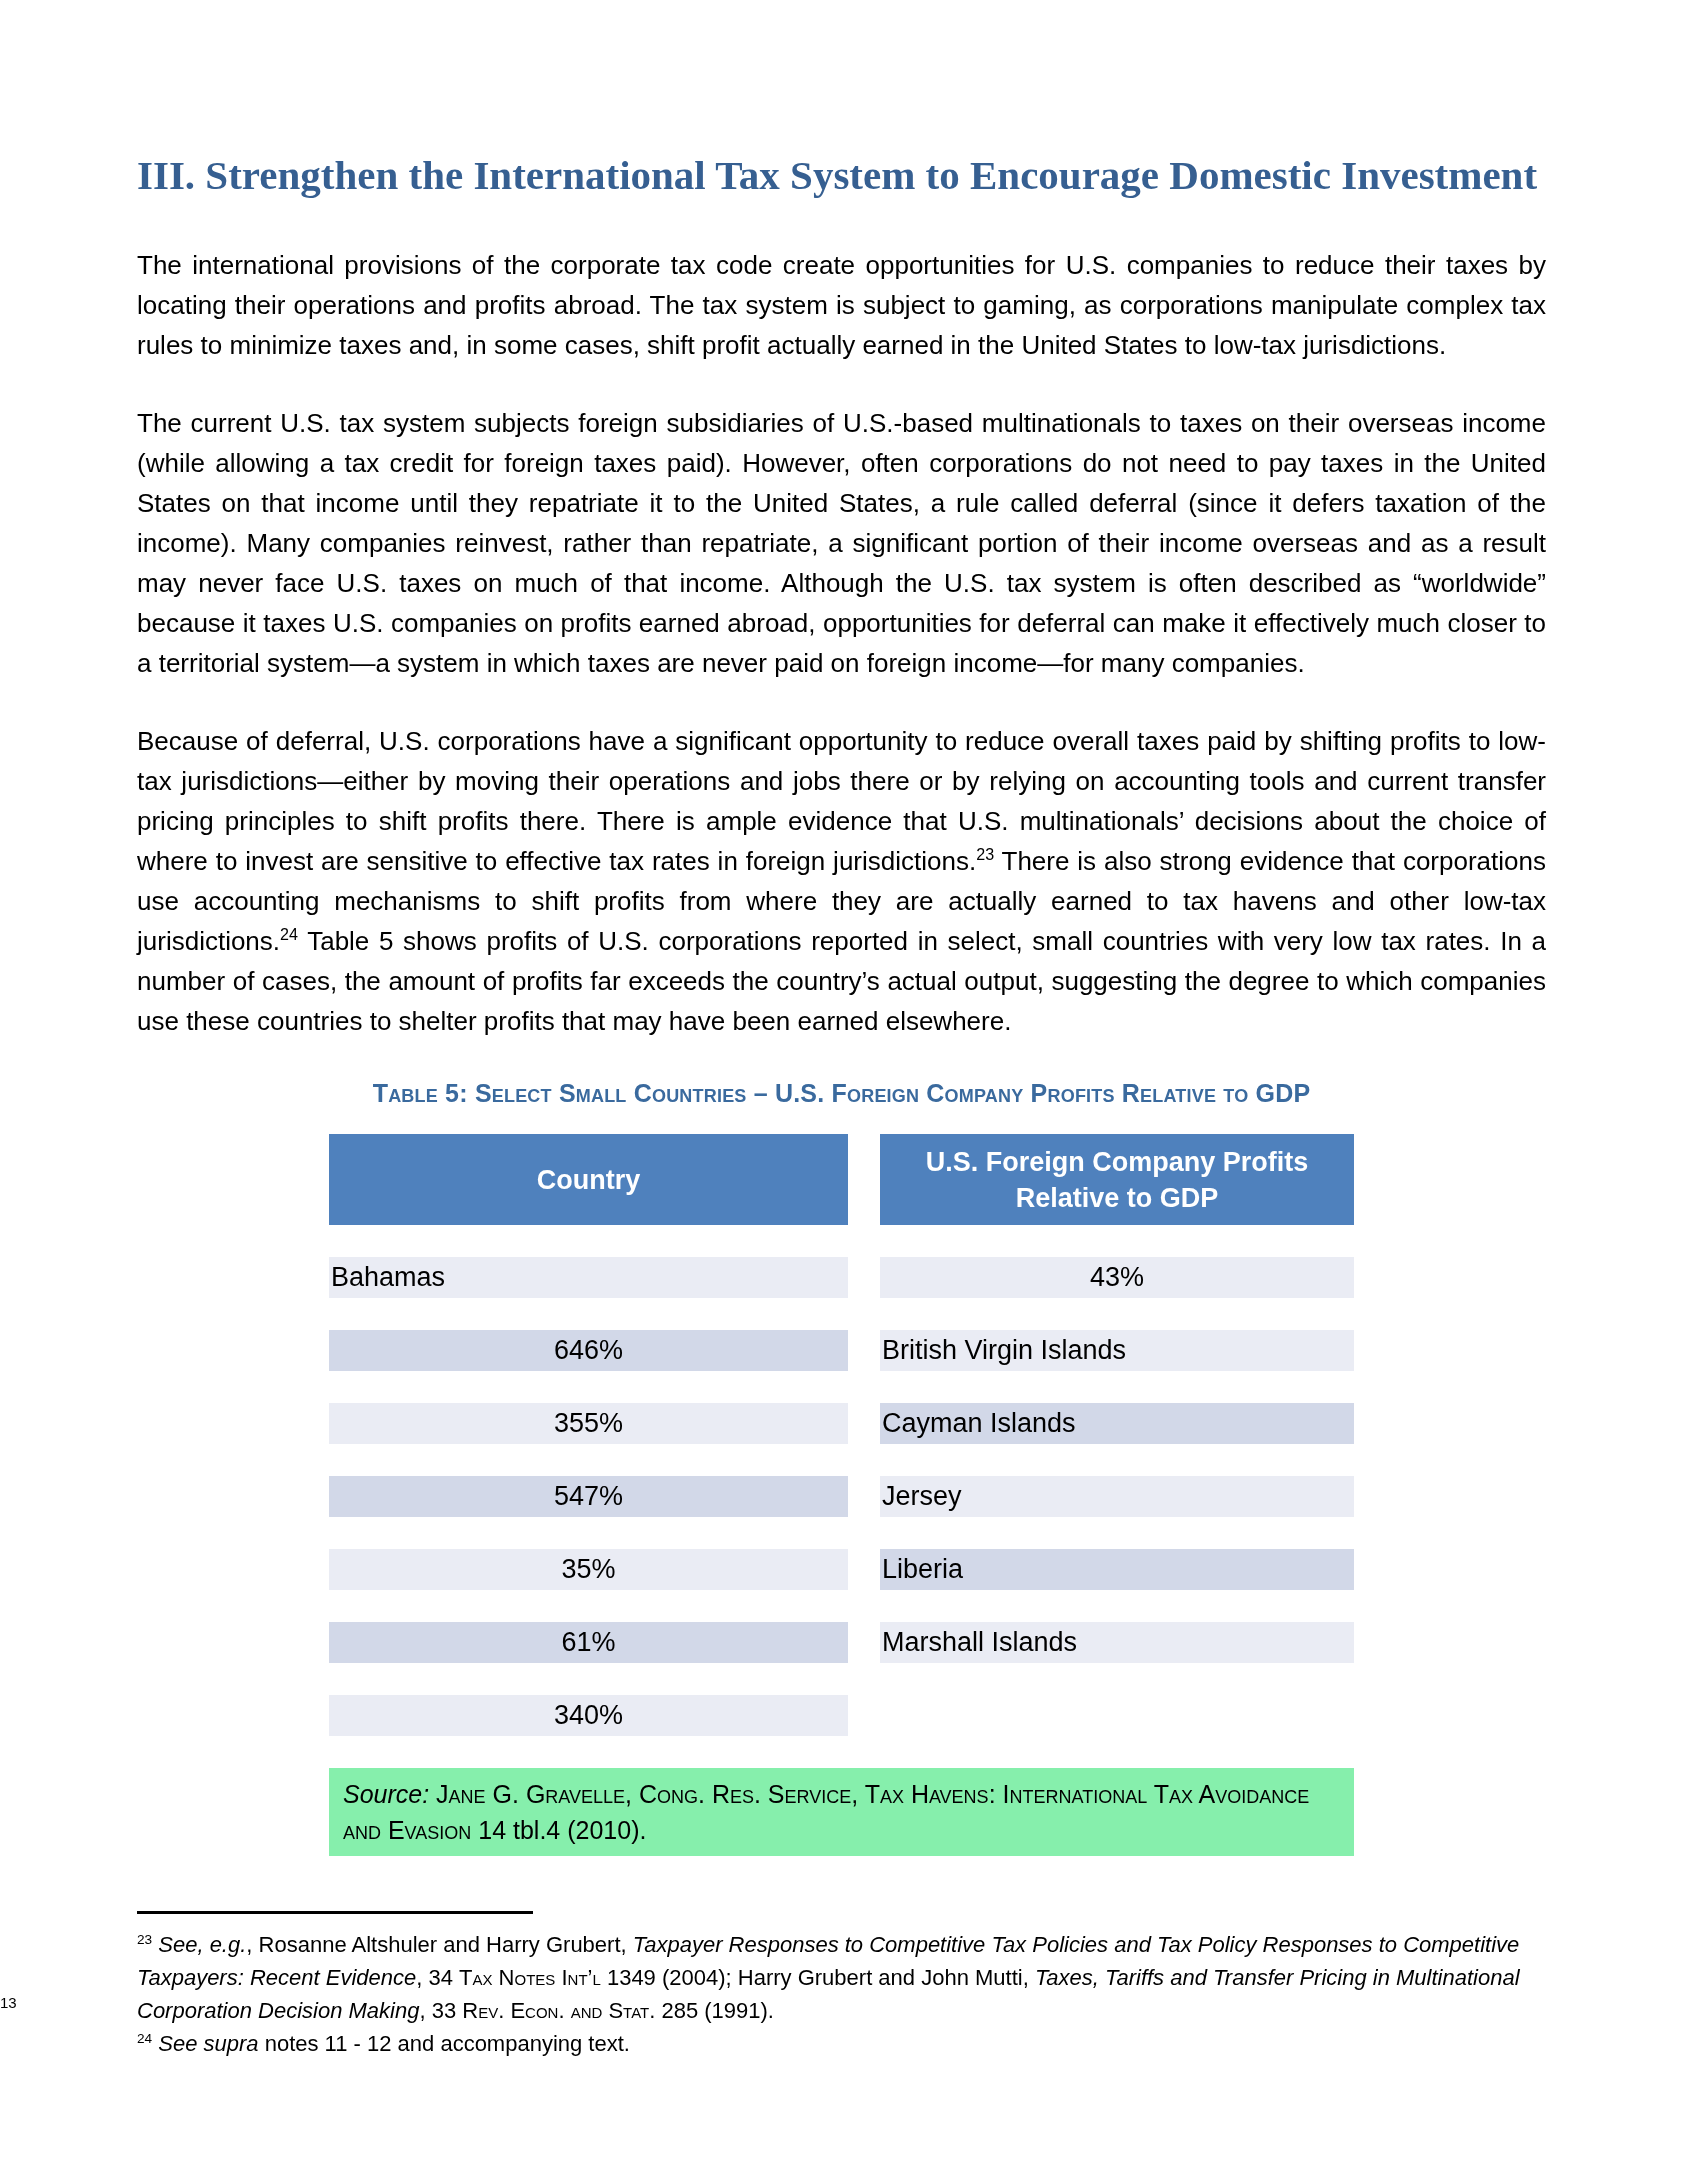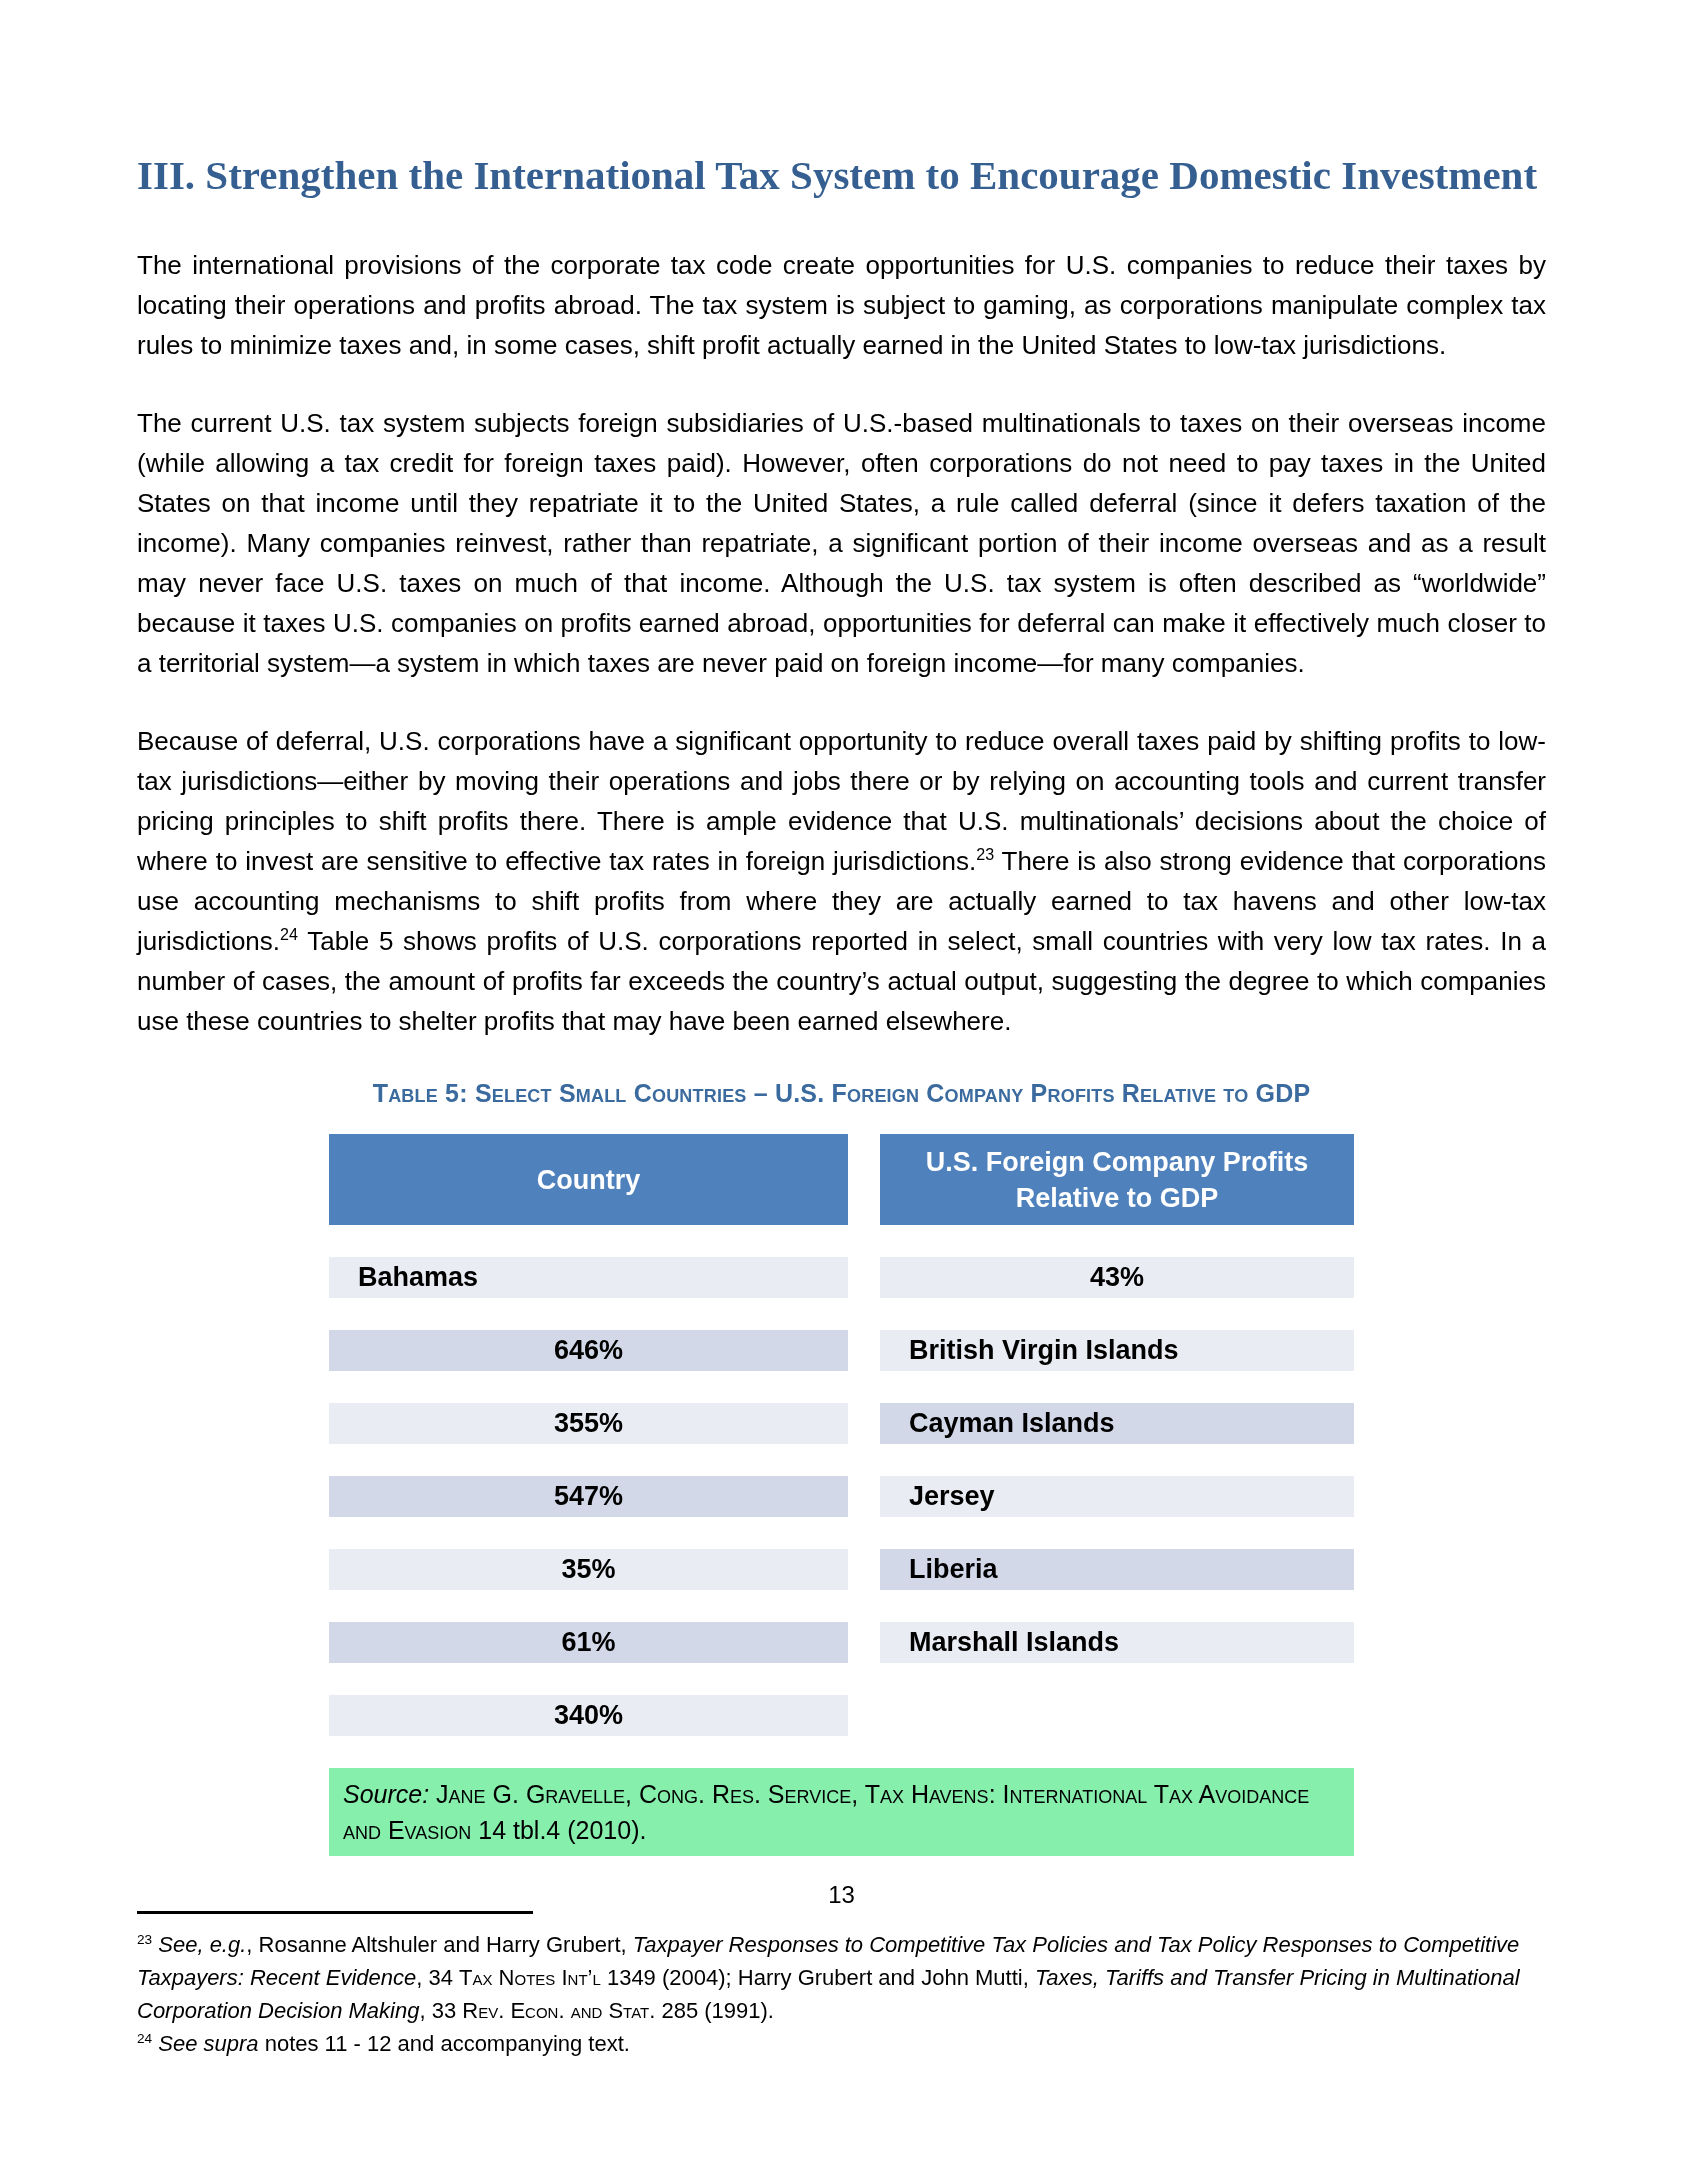--- a/index.html
+++ b/index.html
@@ -61,24 +61,23 @@
     line-height: 36px;
     text-align: center;
     display: flex;
     align-items: center;
     justify-content: center;
     min-height: 87px;
     padding: 2px 2px;
   }
   .cell {
     line-height: 29px;
-    padding: 6px 29px;
+    padding: 6px 2px;
     display: flex;
     align-items: center;
-    font-weight: bold;
   }
   .cell.value { justify-content: center; }
   .cell.light { background: #EAECF4; }
   .cell.dark  { background: #D2D8E8; }
   .source-row {
     grid-column: 1 / -1;
     background: #86efac;
     padding: 8px 14px;
     font-size: 25px;
     line-height: 36px;
@@ -89,25 +88,24 @@
     border-top: 3px solid #000000;
     margin: 55px 0 14px 0;
   }
   .footnote {
     font-size: 22px;
     line-height: 33px;
     margin: 0;
   }
   .page-number {
     position: absolute;
-    top: 1881px;
+    top: 1994px;
     left: 0;
     width: 100%;
-    text-align: center;
-    font-size: 24px;
+    font-size: 15px;
   }
 </style>
 </head>
 <body>
 
 <div class="page">
 
   <h1 class="section-heading">III. Strengthen the International Tax System to Encourage Domestic Investment</h1>
 
   <p class="body-par">The international provisions of the corporate tax code create opportunities for U.S. companies to reduce their taxes by locating their operations and profits abroad. The tax system is subject to gaming, as corporations manipulate complex tax rules to minimize taxes and, in some cases, shift profit actually earned in the United States to low-tax jurisdictions.</p>

